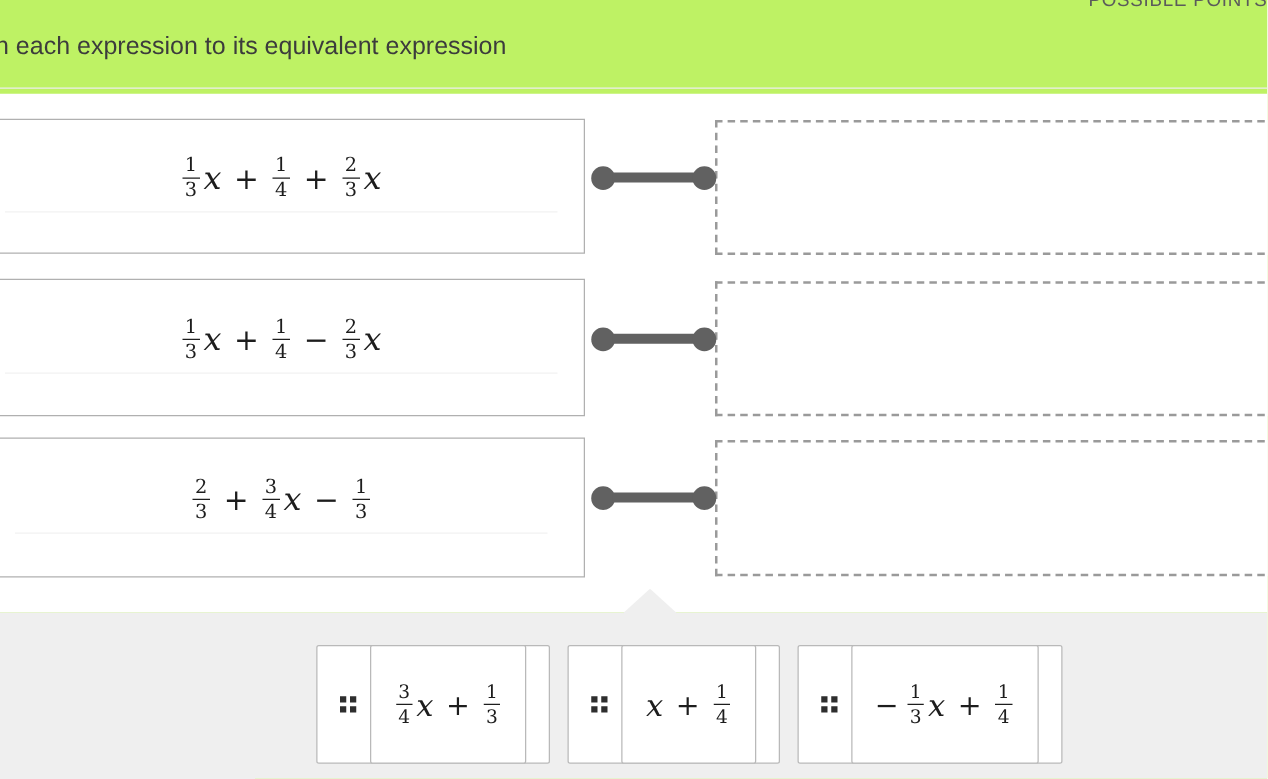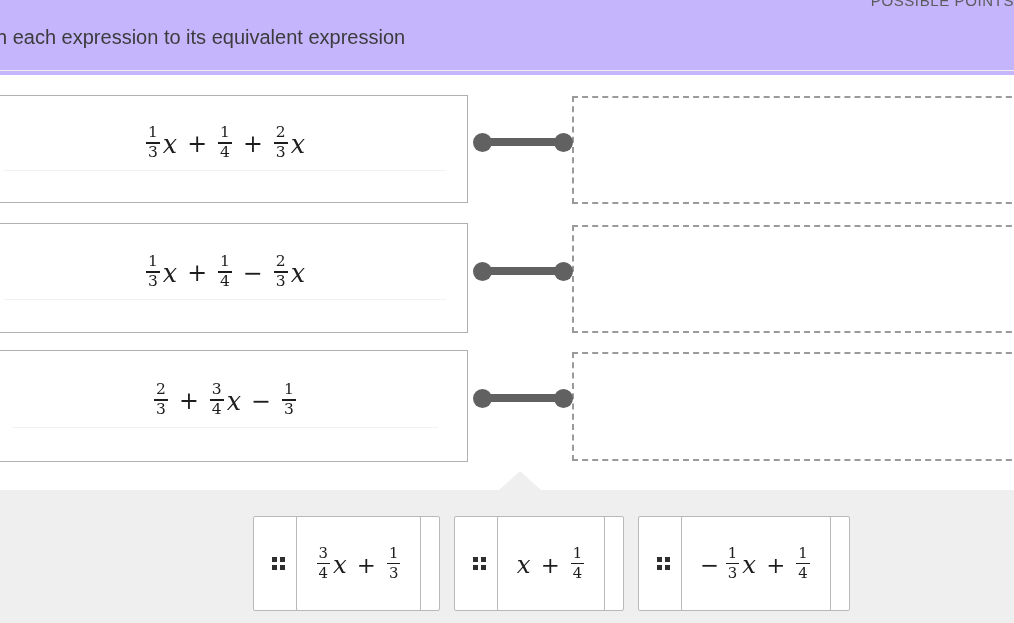--- a/index.html
+++ b/index.html
@@ -9,21 +9,21 @@
     height: 623px;
     overflow: hidden;
     background: #ffffff;
     font-family: "Liberation Sans", sans-serif;
   }
 
   #screen {
     position: relative;
     width: 1014px;
     height: 623px;
-    background: #c4b5fd;
+    background: #bef264;
   }
 
   
   .possible-points {
     position: absolute;
     top: -8px;
     right: 0px;
     font-size: 15px;
     letter-spacing: 0.6px;
     color: #5b5b5b;

